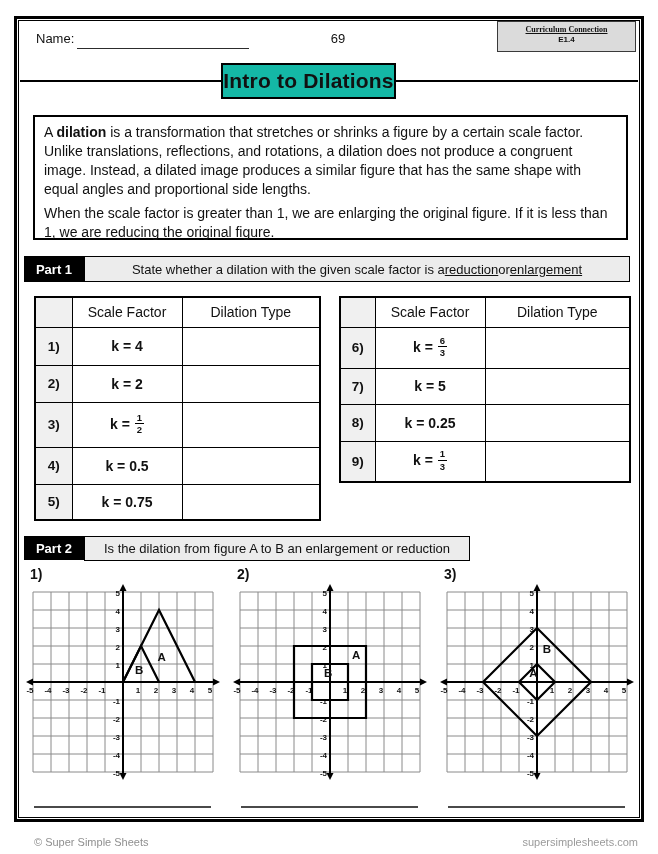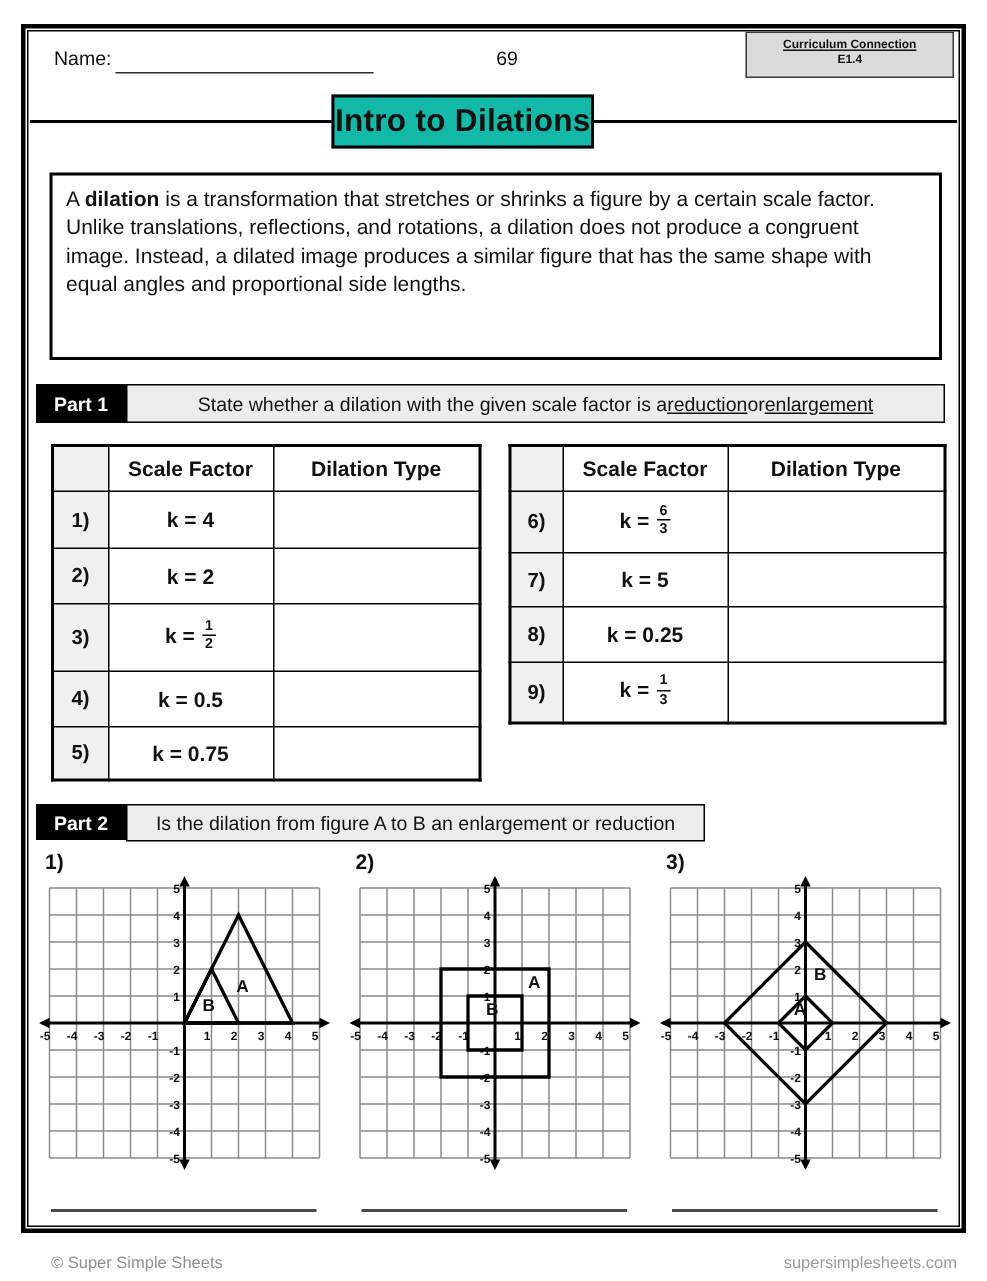--- a/index.html
+++ b/index.html
@@ -15,21 +15,21 @@
   .page-border .inner-line { position:absolute; inset:1px; border:1px solid #000; }
 
   
   .name-label { left:36px; top:31px; font-size:13px; }
   .name-line  { left:77px; top:48px; width:172px; border-top:1.5px solid #2c2c2c; }
   .page-number { left:318px; top:31px; width:40px; text-align:center; font-size:13px; }
   .curriculum-box {
     left:497px; top:21px; width:139px; height:31px; background:#dbdbdb;
     border:1px solid #3a3a3a; text-align:center; padding-top:3px;
   }
-  .curriculum-box .l1 { font-size:8px; font-weight:700; text-decoration:underline; display:block; }
+  .curriculum-box .l1 { font-size:8px; font-weight:700; text-decoration:underline; display:block;font-family:Liberation Serif, serif; }
   .curriculum-box .l2 { font-size:8px; font-weight:600; display:block; margin-top:1px; }
   .header-rule { left:20px; top:80px; width:618px; border-top:2px solid #000; }
   .title-box {
     left:221px; top:63px; width:175px; height:36px; background:#14b8a6; border:2px solid #000;
     display:flex; align-items:center; justify-content:center;
     font-size:21px; font-weight:700; letter-spacing:0.2px;
   }
 
   
   .intro-box {
@@ -49,21 +49,21 @@
   .part2-bar   { left:84px; top:536px; width:386px; height:25px; }
   .part-bar {
     background:#ececec; border:1.5px solid #000; font-size:13px;
     display:flex; align-items:center; justify-content:center; white-space:nowrap;
   }
   .part-bar .u { text-decoration:underline; }
 
   
   .ws-table { border-collapse:collapse; table-layout:fixed; border:2px solid #000; background:#fff; }
   .ws-table th, .ws-table td { border:1.5px solid #000; }
-  .ws-table th { height:30px; font-size:14px; font-weight:700; text-align:center; }
+  .ws-table th { height:30px; font-size:14px; font-weight:400; text-align:center; }
   .ws-table th.blank { background:#f0f0f0; }
   .ws-table td.num { background:#f0f0f0; text-align:center; font-size:13.5px; font-weight:600; }
   .ws-table td.kcell { text-align:center; font-size:14px; font-weight:600; }
   .table-left  { left:34px;  top:296px; width:287px; }
   .table-right { left:339px; top:296px; width:292px; }
   .table-left  tbody tr:nth-child(1) td { height:38px; }
   .table-left  tbody tr:nth-child(2) td { height:37px; }
   .table-left  tbody tr:nth-child(3) td { height:45px; }
   .table-left  tbody tr:nth-child(4) td { height:37px; }
   .table-left  tbody tr:nth-child(5) td { height:36px; }
@@ -106,20 +106,21 @@
 <span class="abs page-number">69</span>
 <div class="abs curriculum-box">
   <span class="l1">Curriculum Connection</span>
   <span class="l2">E1.4</span>
 </div>
 <div class="abs header-rule"></div>
 <div class="abs title-box">Intro to Dilations</div>
 
 <div class="abs intro-box">
   <p><span>A </span><b>dilation</b><span> is a transformation that stretches or shrinks a figure by a certain scale factor. Unlike translations, reflections, and rotations, a dilation does not produce a congruent image. Instead, a dilated image produces a similar figure that has the same shape with equal angles and proportional side lengths.</span></p>
+  <p>When the scale factor is greater than 1, we are enlarging the original figure. If it is less than 1, we are reducing the original figure.</p>
 </div>
 
 <div class="abs part-label part1-label">Part 1</div>
 <div class="abs part-bar part1-bar">
   <span>State whether a dilation with the given scale factor is a </span>
     <span class="u">reduction</span>
     <span> or </span>
     <span class="u">enlargement</span>
 </div>
 

